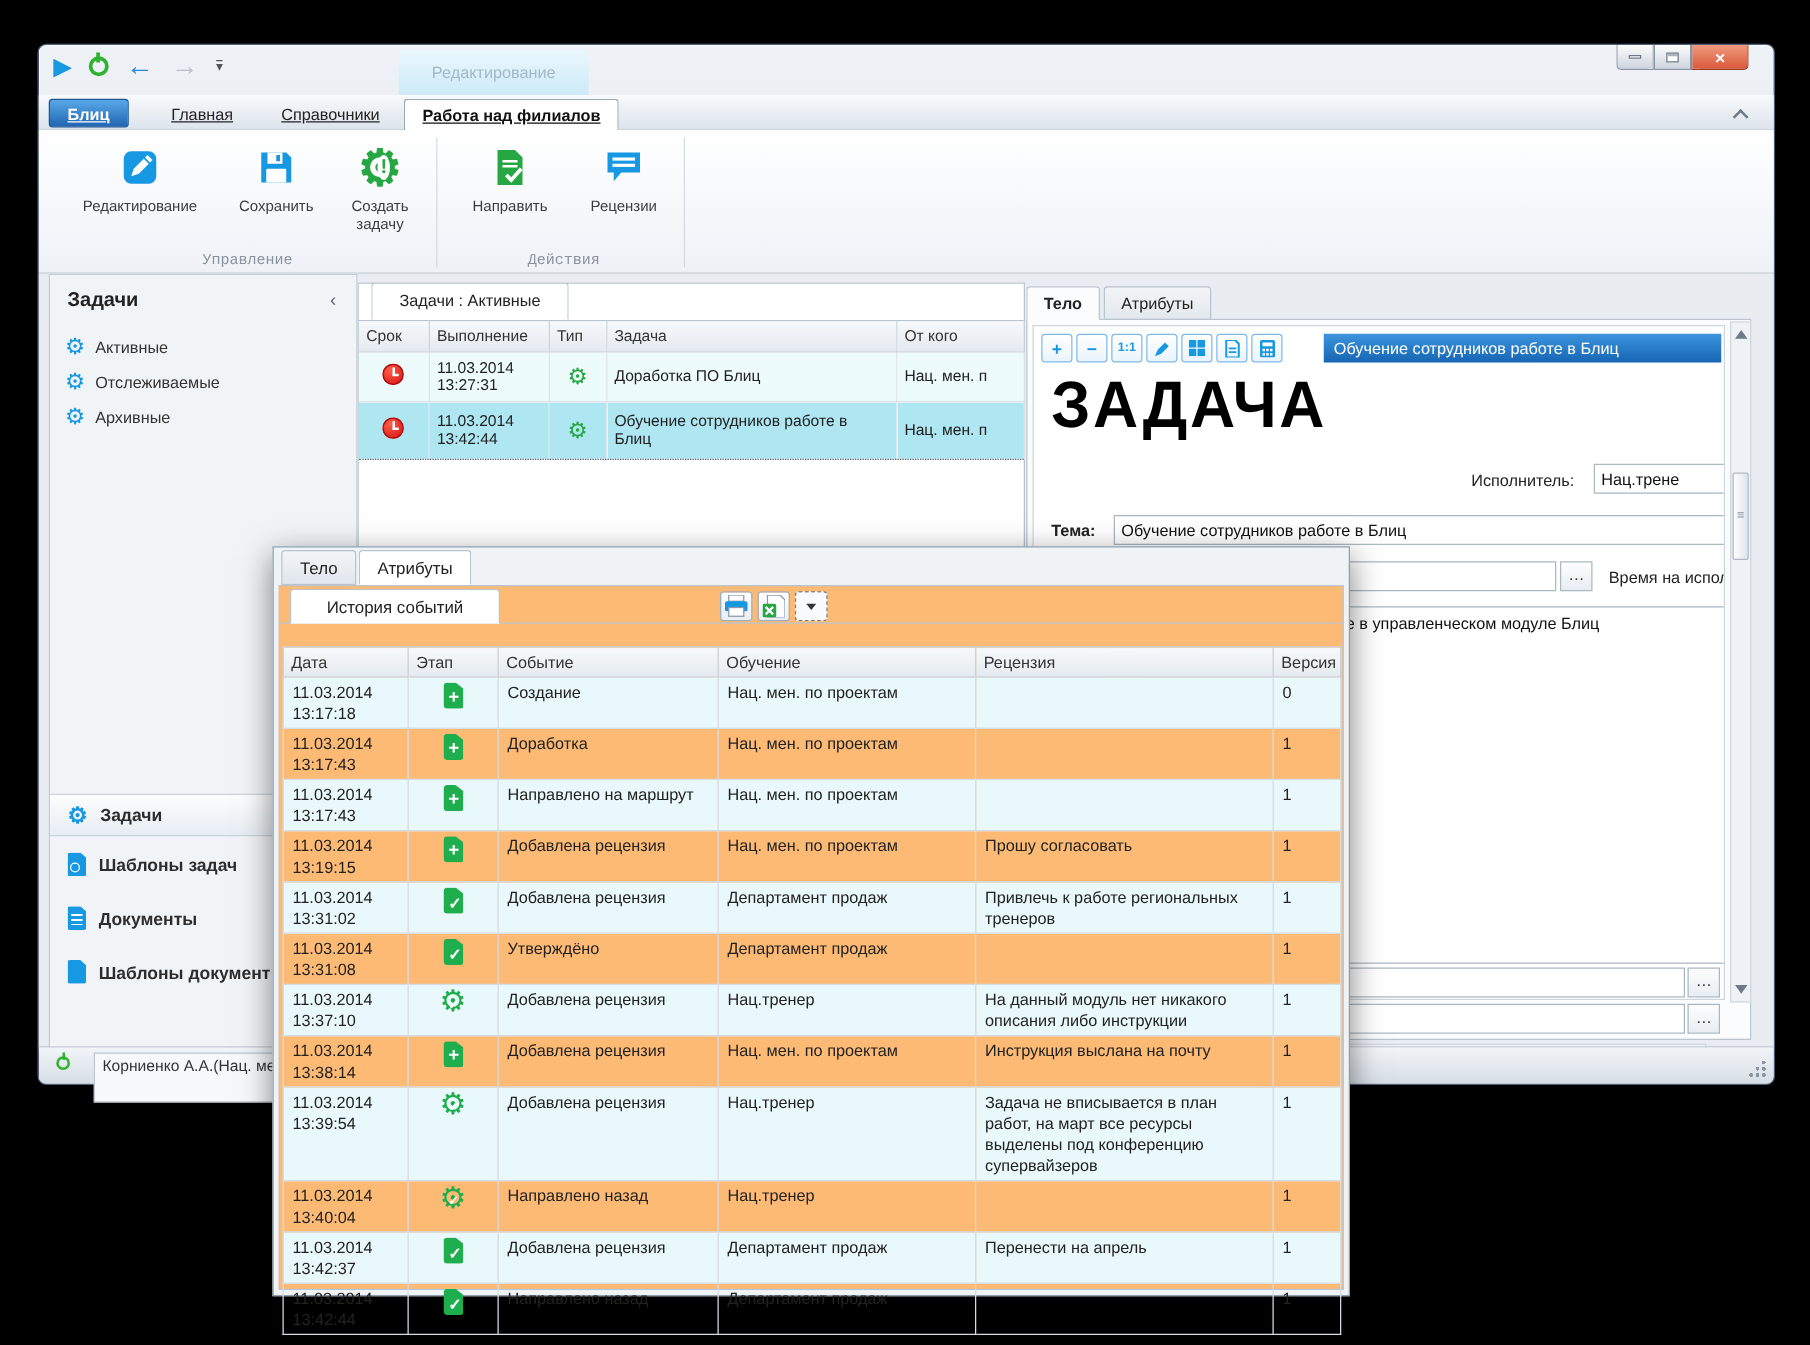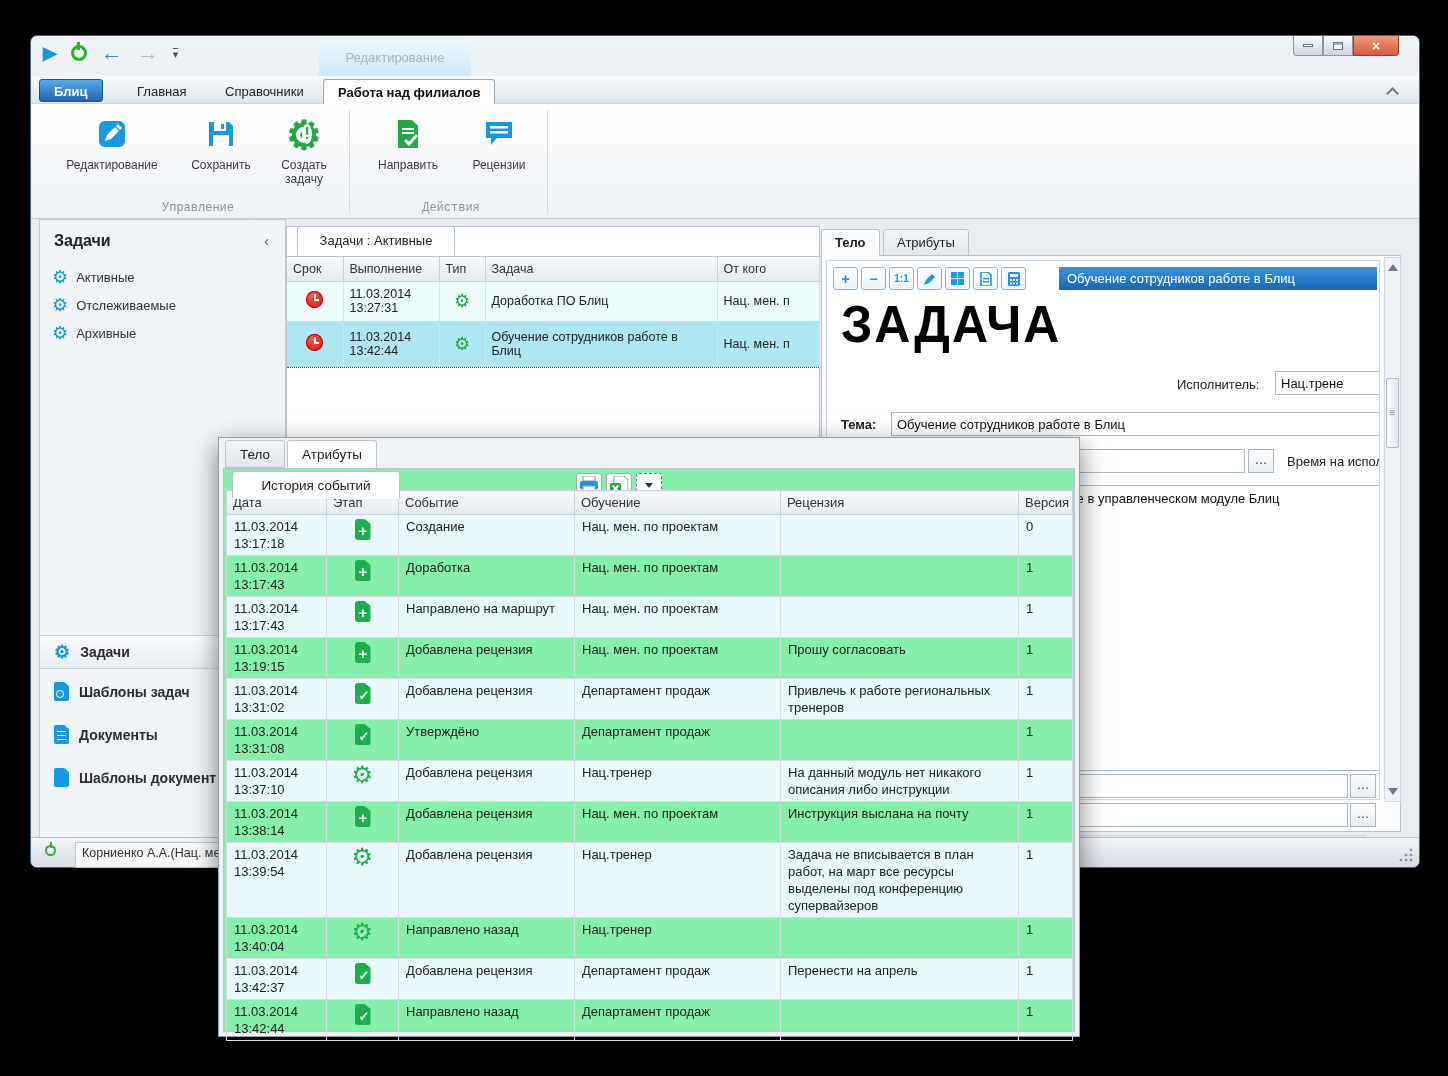--- a/index.html
+++ b/index.html
@@ -29,21 +29,21 @@
         display:flex;align-items:center;justify-content:center;}
   .wbtn:first-child{border-radius:0 0 0 4px;}
   .wbtn.close{width:46px;background:linear-gradient(#f09a7e,#d9593a);border-color:#9c3b24;border-radius:0 0 4px 0;
         color:#fff;font-weight:bold;font-size:14px;}
   .mingl{width:10px;height:3px;background:#fff;border:1px solid #6c7787;}
   .maxgl{width:10px;height:8px;background:#fff;border:1px solid #6c7787;box-shadow:inset 0 2px 0 #aab3bf;}
 
   
   .tabstrip{position:absolute;left:0;top:40px;width:100%;height:28px;
             background:linear-gradient(#f8fafc,#dde4ec);border-bottom:1px solid #cdd5de;}
-  .rtab{position:absolute;top:3px;height:25px;line-height:25px;padding:0 14px;font-size:13px;color:#222;}
+  .rtab{position:absolute;top:3px;height:25px;line-height:25px;padding:0 14px;font-size:13px;color:#222;text-decoration:underline;}
   .rtab.app{left:8px;background:linear-gradient(#58a9e8,#2166b3);color:#fff;border:1px solid #1c5494;
             border-radius:3px;font-weight:bold;height:23px;line-height:23px;}
   .rtab.sel{background:#fff;border:1px solid #9aa7b4;border-bottom:none;border-radius:3px 3px 0 0;
             font-weight:bold;color:#111;height:26px;}
   .ribbon-collapse{position:absolute;right:22px;top:10px;width:10px;height:10px;}
   .ribbon-collapse::before{content:"";position:absolute;left:1px;top:3px;width:7px;height:7px;
             border-top:2px solid #6e7a87;border-left:2px solid #6e7a87;transform:rotate(45deg);}
 
   
   .ribbon{position:absolute;left:0;top:68px;width:100%;height:115px;
@@ -129,51 +129,51 @@
           border:1px solid #aeb9c4;border-radius:2px;color:#8a95a1;font-size:10px;text-align:center;line-height:68px;}
   .hscroll{position:absolute;left:4px;bottom:4px;width:554px;height:19px;background:#eef1f5;border:1px solid #d0d8df;}
   .hthumb{position:absolute;left:2px;top:1px;width:150px;height:15px;background:linear-gradient(#fdfdfd,#dfe5ec);
           border:1px solid #aeb9c4;border-radius:2px;}
   .harrow{position:absolute;right:4px;top:4px;width:0;height:0;border-top:5px solid transparent;
           border-bottom:5px solid transparent;border-left:7px solid #444;}
 
   
   .statusbar{position:absolute;left:0;bottom:0;width:100%;height:30px;border-top:1px solid #b6bfc9;
              background:linear-gradient(#f2f5f8,#d6dde5);border-radius:0 0 6px 6px;}
-  .sb-user{position:absolute;left:44px;top:4px;width:208px;height:26px;background:#f6f8fa;
+  .sb-user{position:absolute;left:44px;top:4px;width:208px;height:40px;background:#f6f8fa;
            border:1px solid #bcc6cf;font-size:12.5px;color:#333;line-height:20px;padding:0 6px;
            overflow:hidden;white-space:nowrap;}
   .pwr.small{position:absolute;left:14px;top:7px;width:11px;height:11px;border-width:2.5px;}
   .pwr.small::after{left:2.5px;top:-5px;width:2.5px;height:6px;}
   .grip{position:absolute;right:6px;bottom:5px;width:14px;height:14px;
         background:radial-gradient(circle 1.6px at 12px 12px,#8a95a1 95%,transparent),
                    radial-gradient(circle 1.6px at 12px 7px,#8a95a1 95%,transparent),
                    radial-gradient(circle 1.6px at 7px 12px,#8a95a1 95%,transparent),
                    radial-gradient(circle 1.6px at 12px 2px,#8a95a1 95%,transparent),
                    radial-gradient(circle 1.6px at 7px 7px,#8a95a1 95%,transparent),
                    radial-gradient(circle 1.6px at 2px 12px,#8a95a1 95%,transparent);}
 
   
   #popup{position:absolute;left:218px;top:437px;width:862px;height:600px;background:#f0f3f6;
          border:1px solid #8ea0ae;box-shadow:0 8px 24px rgba(0,0,0,.5);z-index:50;}
   .ptab{position:absolute;top:2px;height:28px;line-height:27px;padding:0 14px;font-size:13.5px;color:#222;
         border:1px solid #b9c4ce;border-radius:3px 3px 0 0;background:linear-gradient(#f2f5f8,#e0e6ec);}
   .ptab.active{background:#fff;border-bottom:1px solid #fff;z-index:3;}
-  .pclient{position:absolute;left:4px;top:30px;width:852px;height:564px;background:#86efac;border:1px solid #b9c4ce;}
+  .pclient{position:absolute;left:4px;top:30px;width:852px;height:564px;background:#fdba74;border:1px solid #b9c4ce;}
   .htab{position:absolute;left:8px;top:2px;width:168px;height:28px;background:#fff;border:1px solid #b9c4ce;
         border-bottom:1px solid #fff;border-radius:3px 3px 0 0;font-size:13.5px;line-height:27px;
         text-align:center;color:#222;z-index:2;}
   .htabline{position:absolute;left:0;top:29px;width:100%;height:1px;background:#b9c4ce;}
   .htoolbar{position:absolute;left:352px;top:4px;display:flex;gap:4px;align-items:center;}
   .hibtn{width:26px;height:24px;border:1px solid #9fb0bd;border-radius:3px;background:linear-gradient(#fff,#e9eef3);
          display:flex;align-items:center;justify-content:center;}
   .hibtn.dashed{border:1px dashed #777;background:#fafbfc;}
   .caret-down{width:0;height:0;border-left:4px solid transparent;border-right:4px solid transparent;
          border-top:5px solid #333;}
-  .htable{position:absolute;left:2px;top:21px;width:846px;border-collapse:collapse;table-layout:fixed;}
+  .htable{position:absolute;left:2px;top:48px;width:846px;border-collapse:collapse;table-layout:fixed;}
   .htable th{height:24px;background:linear-gradient(#f7f9fb,#e4eaf0);border:1px solid #c9d2da;
              font-size:13px;font-weight:normal;color:#333;text-align:left;padding:0 6px;}
   .htable td{font-size:13px;color:#222;padding:3px 7px;border:1px solid #d4dde3;vertical-align:top;line-height:17px;}
   .htable tr.alt td{background:#e9f8fa;}
   .eticon{position:relative;display:inline-block;width:22px;height:24px;}
   .eticon[data-icon="doc-plus"]::before,
   .eticon[data-icon="doc-check"]::before{content:"";position:absolute;left:3px;top:1px;width:16px;height:21px;
         background:#1fae4d;border-radius:3px;clip-path:polygon(0 0,62% 0,100% 23%,100% 100%,0 100%);}
   .eticon[data-icon="doc-plus"]::after{content:"+";position:absolute;left:7px;top:6px;color:#fff;
         font-weight:bold;font-size:15px;line-height:14px;}

